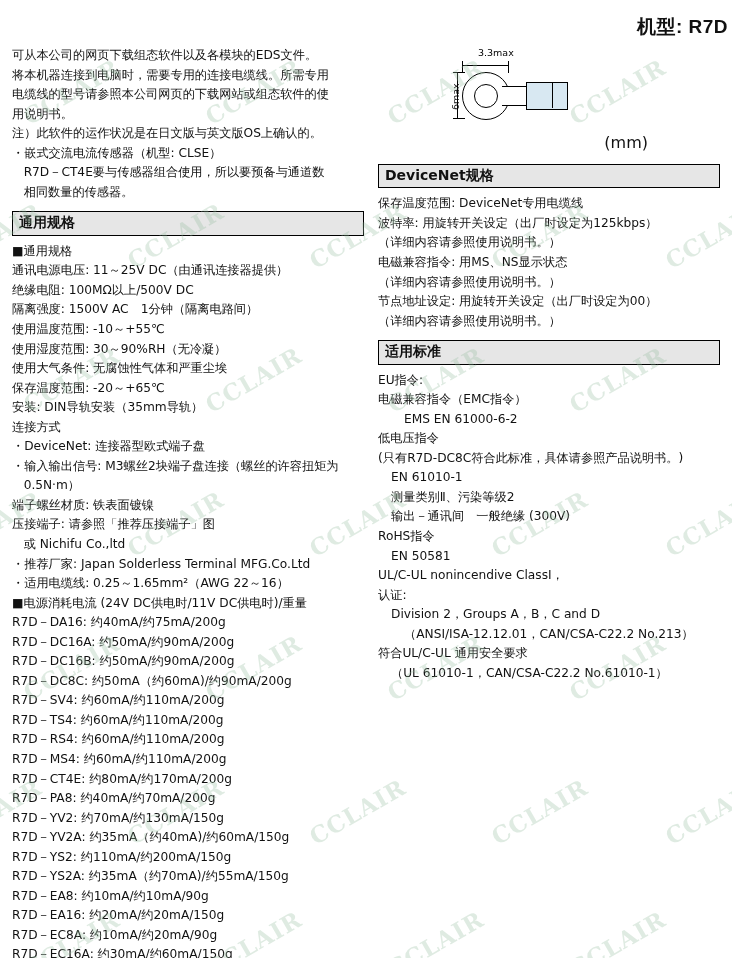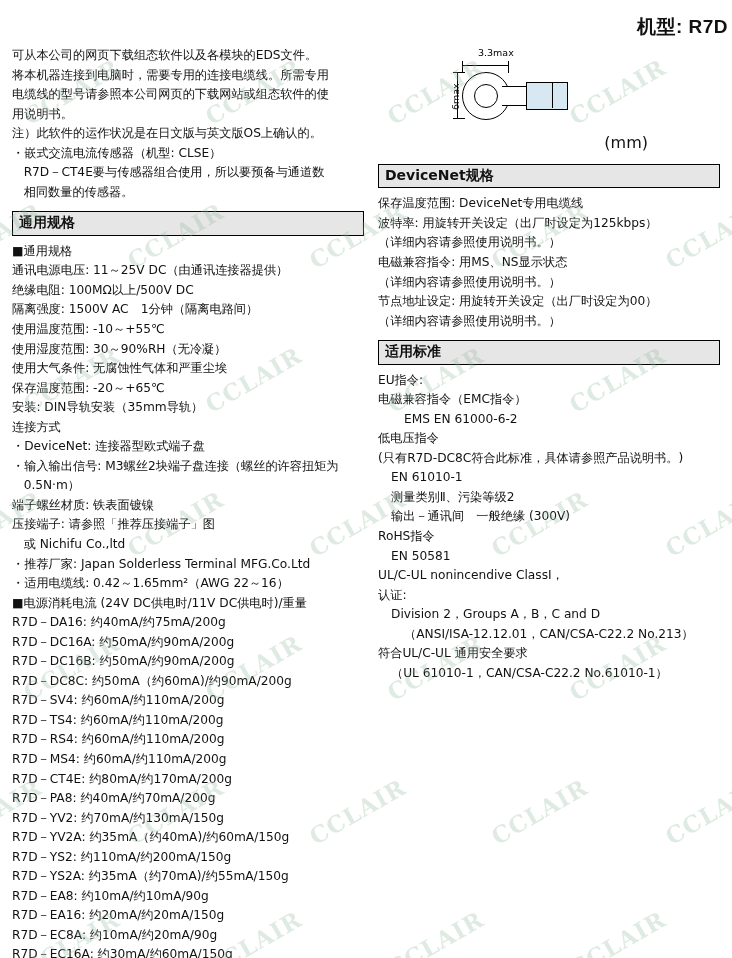--- a/index.html
+++ b/index.html
@@ -270,21 +270,21 @@
       <div class="p">・DeviceNet: 连接器型欧式端子盘</div>
       <div class="p">・输入输出信号: M3螺丝2块端子盘连接（螺丝的许容扭矩为</div>
       <div class="p">   0.5N·m）</div>
     </div>
 
     <div>
       <div class="p">端子螺丝材质: 铁表面镀镍</div>
       <div class="p">压接端子: 请参照「推荐压接端子」图</div>
       <div class="p">   或 Nichifu Co.,ltd</div>
       <div class="p">・推荐厂家: Japan Solderless Terminal MFG.Co.Ltd</div>
-      <div class="p">・适用电缆线: 0.42～1.65mm²（AWG 22～16）</div>
+      <div class="p">・适用电缆线: 0.25～1.65mm²（AWG 22～16）</div>
     </div>
 
     <div class="p">■电源消耗电流 (24V DC供电时/11V DC供电时)/重量</div>
 
     <div>
       <div class="p">R7D－DA16: 约40mA/约75mA/200g</div>
       <div class="p">R7D－DC16A: 约50mA/约90mA/200g</div>
       <div class="p">R7D－DC16B: 约50mA/约90mA/200g</div>
       <div class="p">R7D－DC8C: 约50mA（约60mA)/约90mA/200g</div>
       <div class="p">R7D－SV4: 约60mA/约110mA/200g</div>

